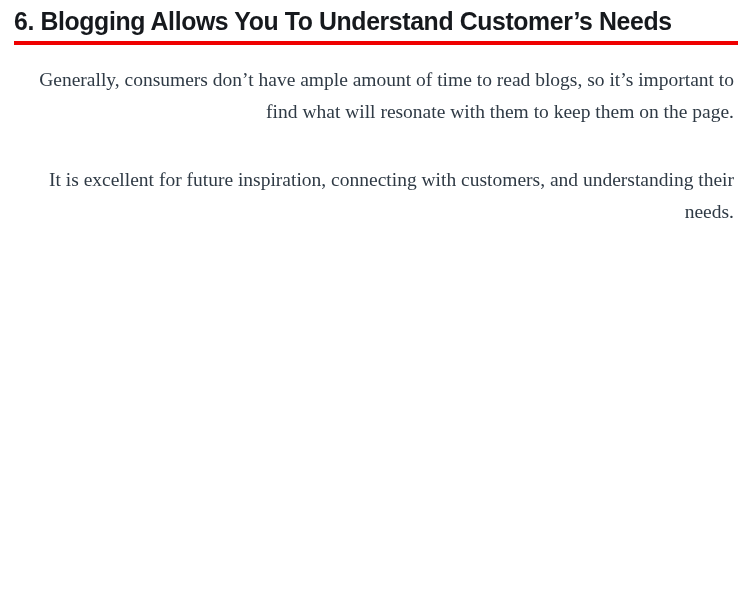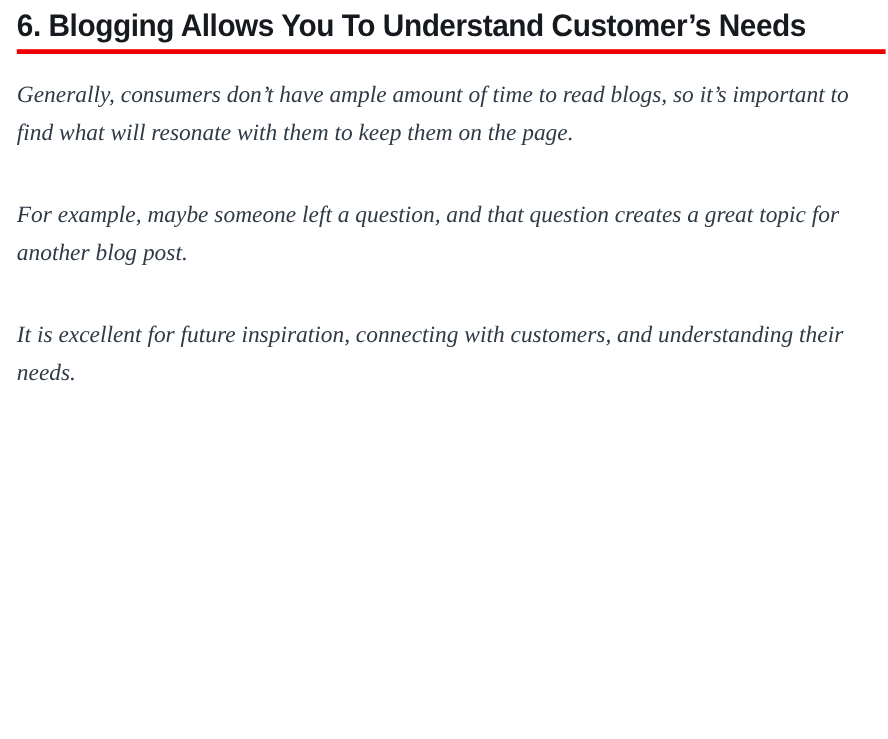--- a/index.html
+++ b/index.html
@@ -58,23 +58,22 @@
     padding: 0 6px 0 14px;
     margin: 0;
   }
 
   .body-copy p {
     margin: 0 0 36px 0;
     font-family: "Liberation Serif", "DejaVu Serif", serif;
     font-size: 19.5px;
     line-height: 32px;
     color: #2f3a45;
-    text-align: left;
+    text-align: right;
     max-width: 722px;
-    font-style: italic;
   }
 
   .body-copy p:first-child {
     margin-top: 19px;
   }
 
   .body-copy p:last-child {
     margin-bottom: 0;
   }
 </style>
@@ -84,17 +83,16 @@
 <div class="article">
 
   <div class="section-heading-wrap">
     <h2 class="section-heading">6. Blogging Allows You To Understand Customer’s Needs</h2>
   </div>
 
   <div class="heading-rule"></div>
 
   <div class="body-copy">
     <p>Generally, consumers don’t have ample amount of time to read blogs, so it’s important to find what will resonate with them to keep them on the page.</p>
-    <p>For example, maybe someone left a question, and that question creates a great topic for another blog post.</p>
     <p>It is excellent for future inspiration, connecting with customers, and understanding their needs.</p>
   </div>
 
 </div>
 
 </body></html>

